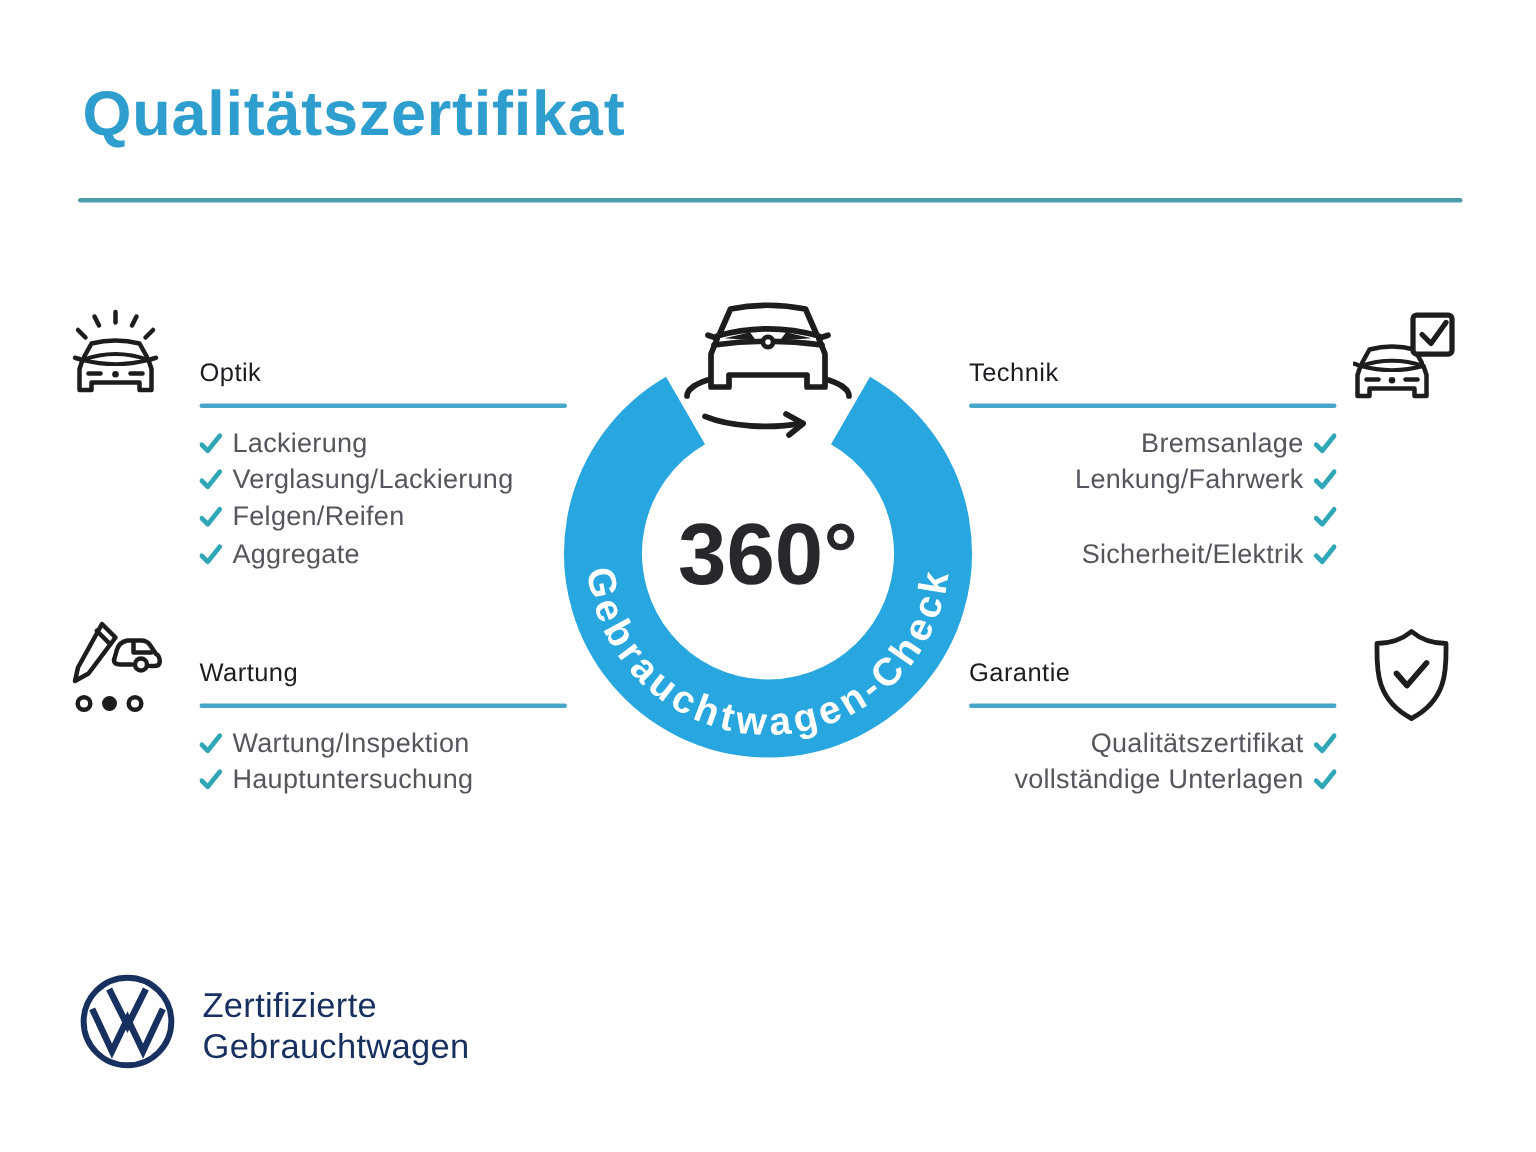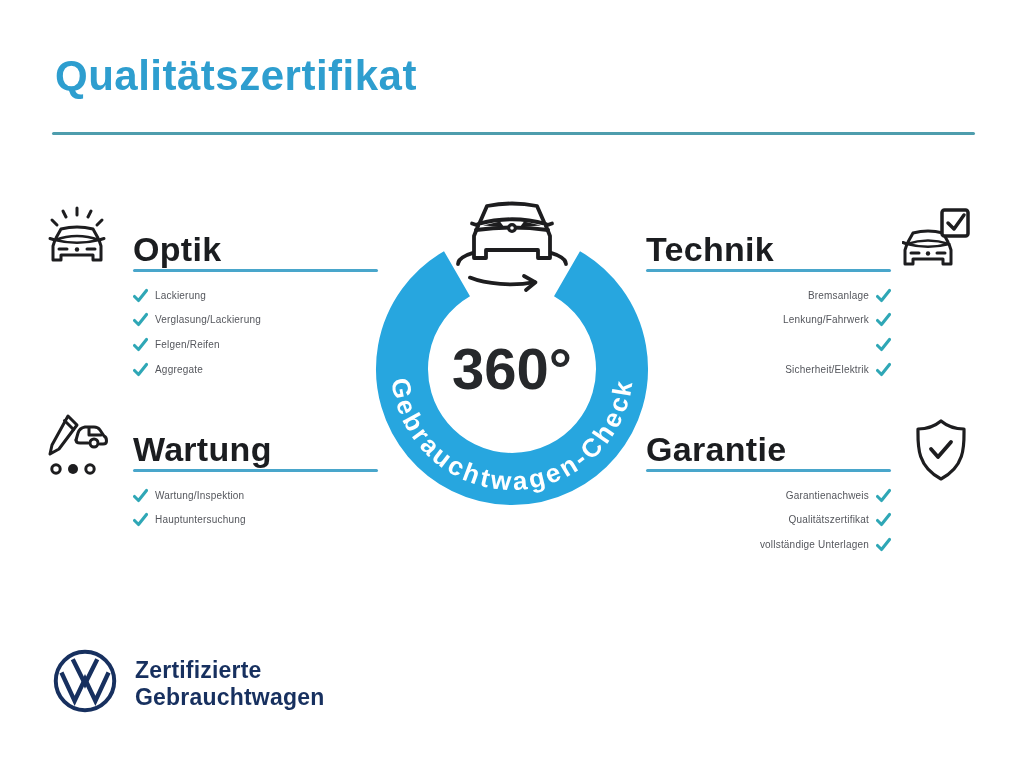--- a/index.html
+++ b/index.html
@@ -16,45 +16,45 @@
   .page-title{
     position:absolute;left:55px;top:52px;
     font-size:42px;font-weight:bold;color:var(--title_blue);letter-spacing:.5px;
   }
   .top-divider{
     position:absolute;left:52px;top:132px;width:923px;height:3px;
     background:var(--divider_teal);border-radius:2px;
   }
   .panel{position:absolute;width:245px}
   .panel-title{
-    font-size:34px;font-weight:bold;color:var(--heading_dark);
+    font-size:17px;font-weight:normal;color:var(--heading_dark);
     letter-spacing:.3px;line-height:30px;
   }
   .panel-underline{width:100%;height:3px;background:var(--underline_blue);margin-top:5px;border-radius:2px}
   .panel-items{margin-top:11px}
   .item{display:flex;align-items:center;height:24.6px;gap:7px}
   .panel.right .panel-title{text-align:left}
   .panel.right .item{justify-content:flex-end}
-  .item-label{font-size:10px;color:var(--item_gray);letter-spacing:.2px;white-space:nowrap}
+  .item-label{font-size:18px;color:var(--item_gray);letter-spacing:.2px;white-space:nowrap}
   .check{display:inline-flex;color:var(--check_teal);flex:0 0 auto}
   .icon{position:absolute;color:var(--icon_black)}
   .icon svg,.check svg{display:block}
   .ring-svg{position:absolute;left:372px;top:229px}
   .ring-text{
     font-family:"Liberation Sans",sans-serif;font-size:26px;font-weight:bold;
     fill:#ffffff;letter-spacing:3px;
   }
   .deg-text{
     font-family:"Liberation Sans",sans-serif;font-size:58px;font-weight:bold;
     fill:#26282B;
   }
   .footer-logo{position:absolute;left:52px;top:648px;color:var(--vw_navy)}
   .footer-text{
     position:absolute;left:135px;top:657px;
-    font-size:23px;font-weight:bold;color:var(--vw_navy);line-height:27px;
+    font-size:23px;font-weight:normal;color:var(--vw_navy);line-height:27px;
     letter-spacing:.2px;
   }
 </style>
 </head>
 <body>
 
 <h1 class="page-title">Qualitätszertifikat</h1>
 <div class="top-divider"></div>
 
 <span class="icon" style="left:44px;top:204px">
@@ -235,28 +235,20 @@
         </span>
     </div>
   </div>
 </section>
 
 <section class="panel right" style="left:646px;top:434px">
   <h2 class="panel-title">Garantie</h2>
   <div class="panel-underline"></div>
   <div class="panel-items">
     <div class="item">
-      <span class="item-label">Garantienachweis</span>
-      <span class="check">
-          <svg width="15" height="15" viewBox="0 0 15 15">
-            <path d="M1.5,8.5 L5.5,12.5 L13.5,2.5" fill="none" stroke="currentColor" stroke-width="3.1" stroke-linecap="round" stroke-linejoin="round"></path>
-          </svg>
-        </span>
-    </div>
-    <div class="item">
       <span class="item-label">Qualitätszertifikat</span>
       <span class="check">
           <svg width="15" height="15" viewBox="0 0 15 15">
             <path d="M1.5,8.5 L5.5,12.5 L13.5,2.5" fill="none" stroke="currentColor" stroke-width="3.1" stroke-linecap="round" stroke-linejoin="round"></path>
           </svg>
         </span>
     </div>
     <div class="item">
       <span class="item-label">vollständige Unterlagen</span>
       <span class="check">

